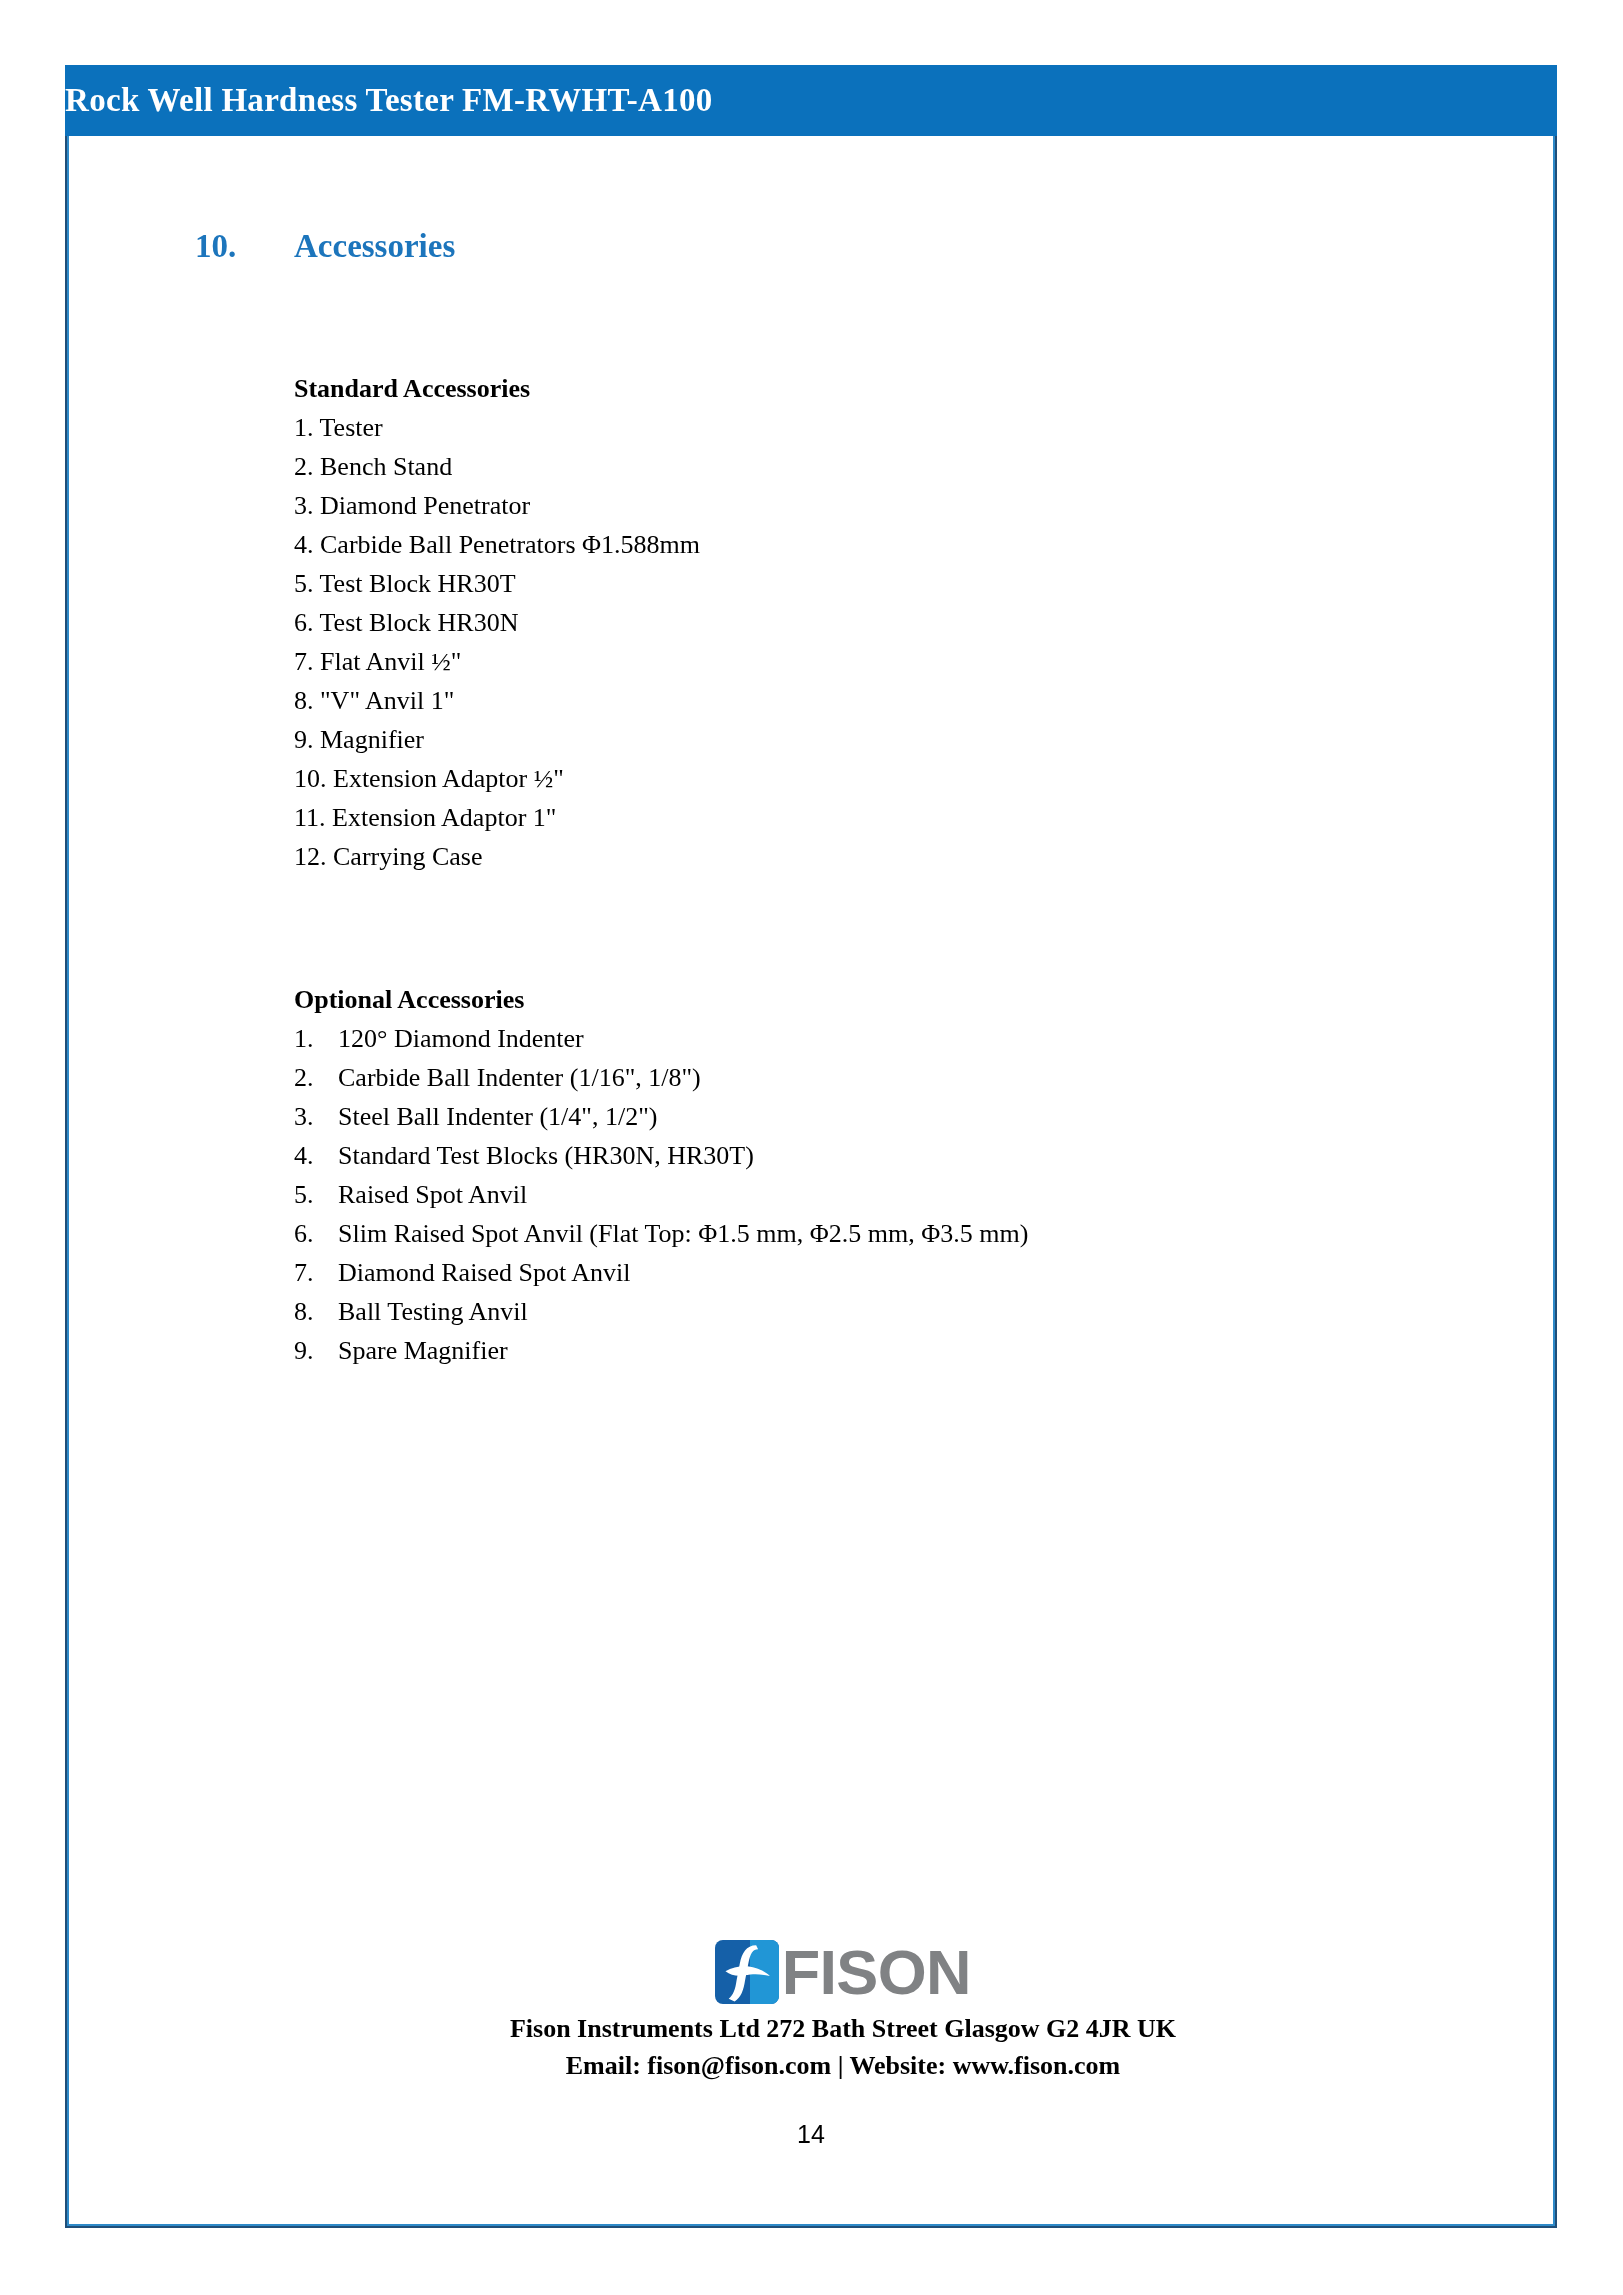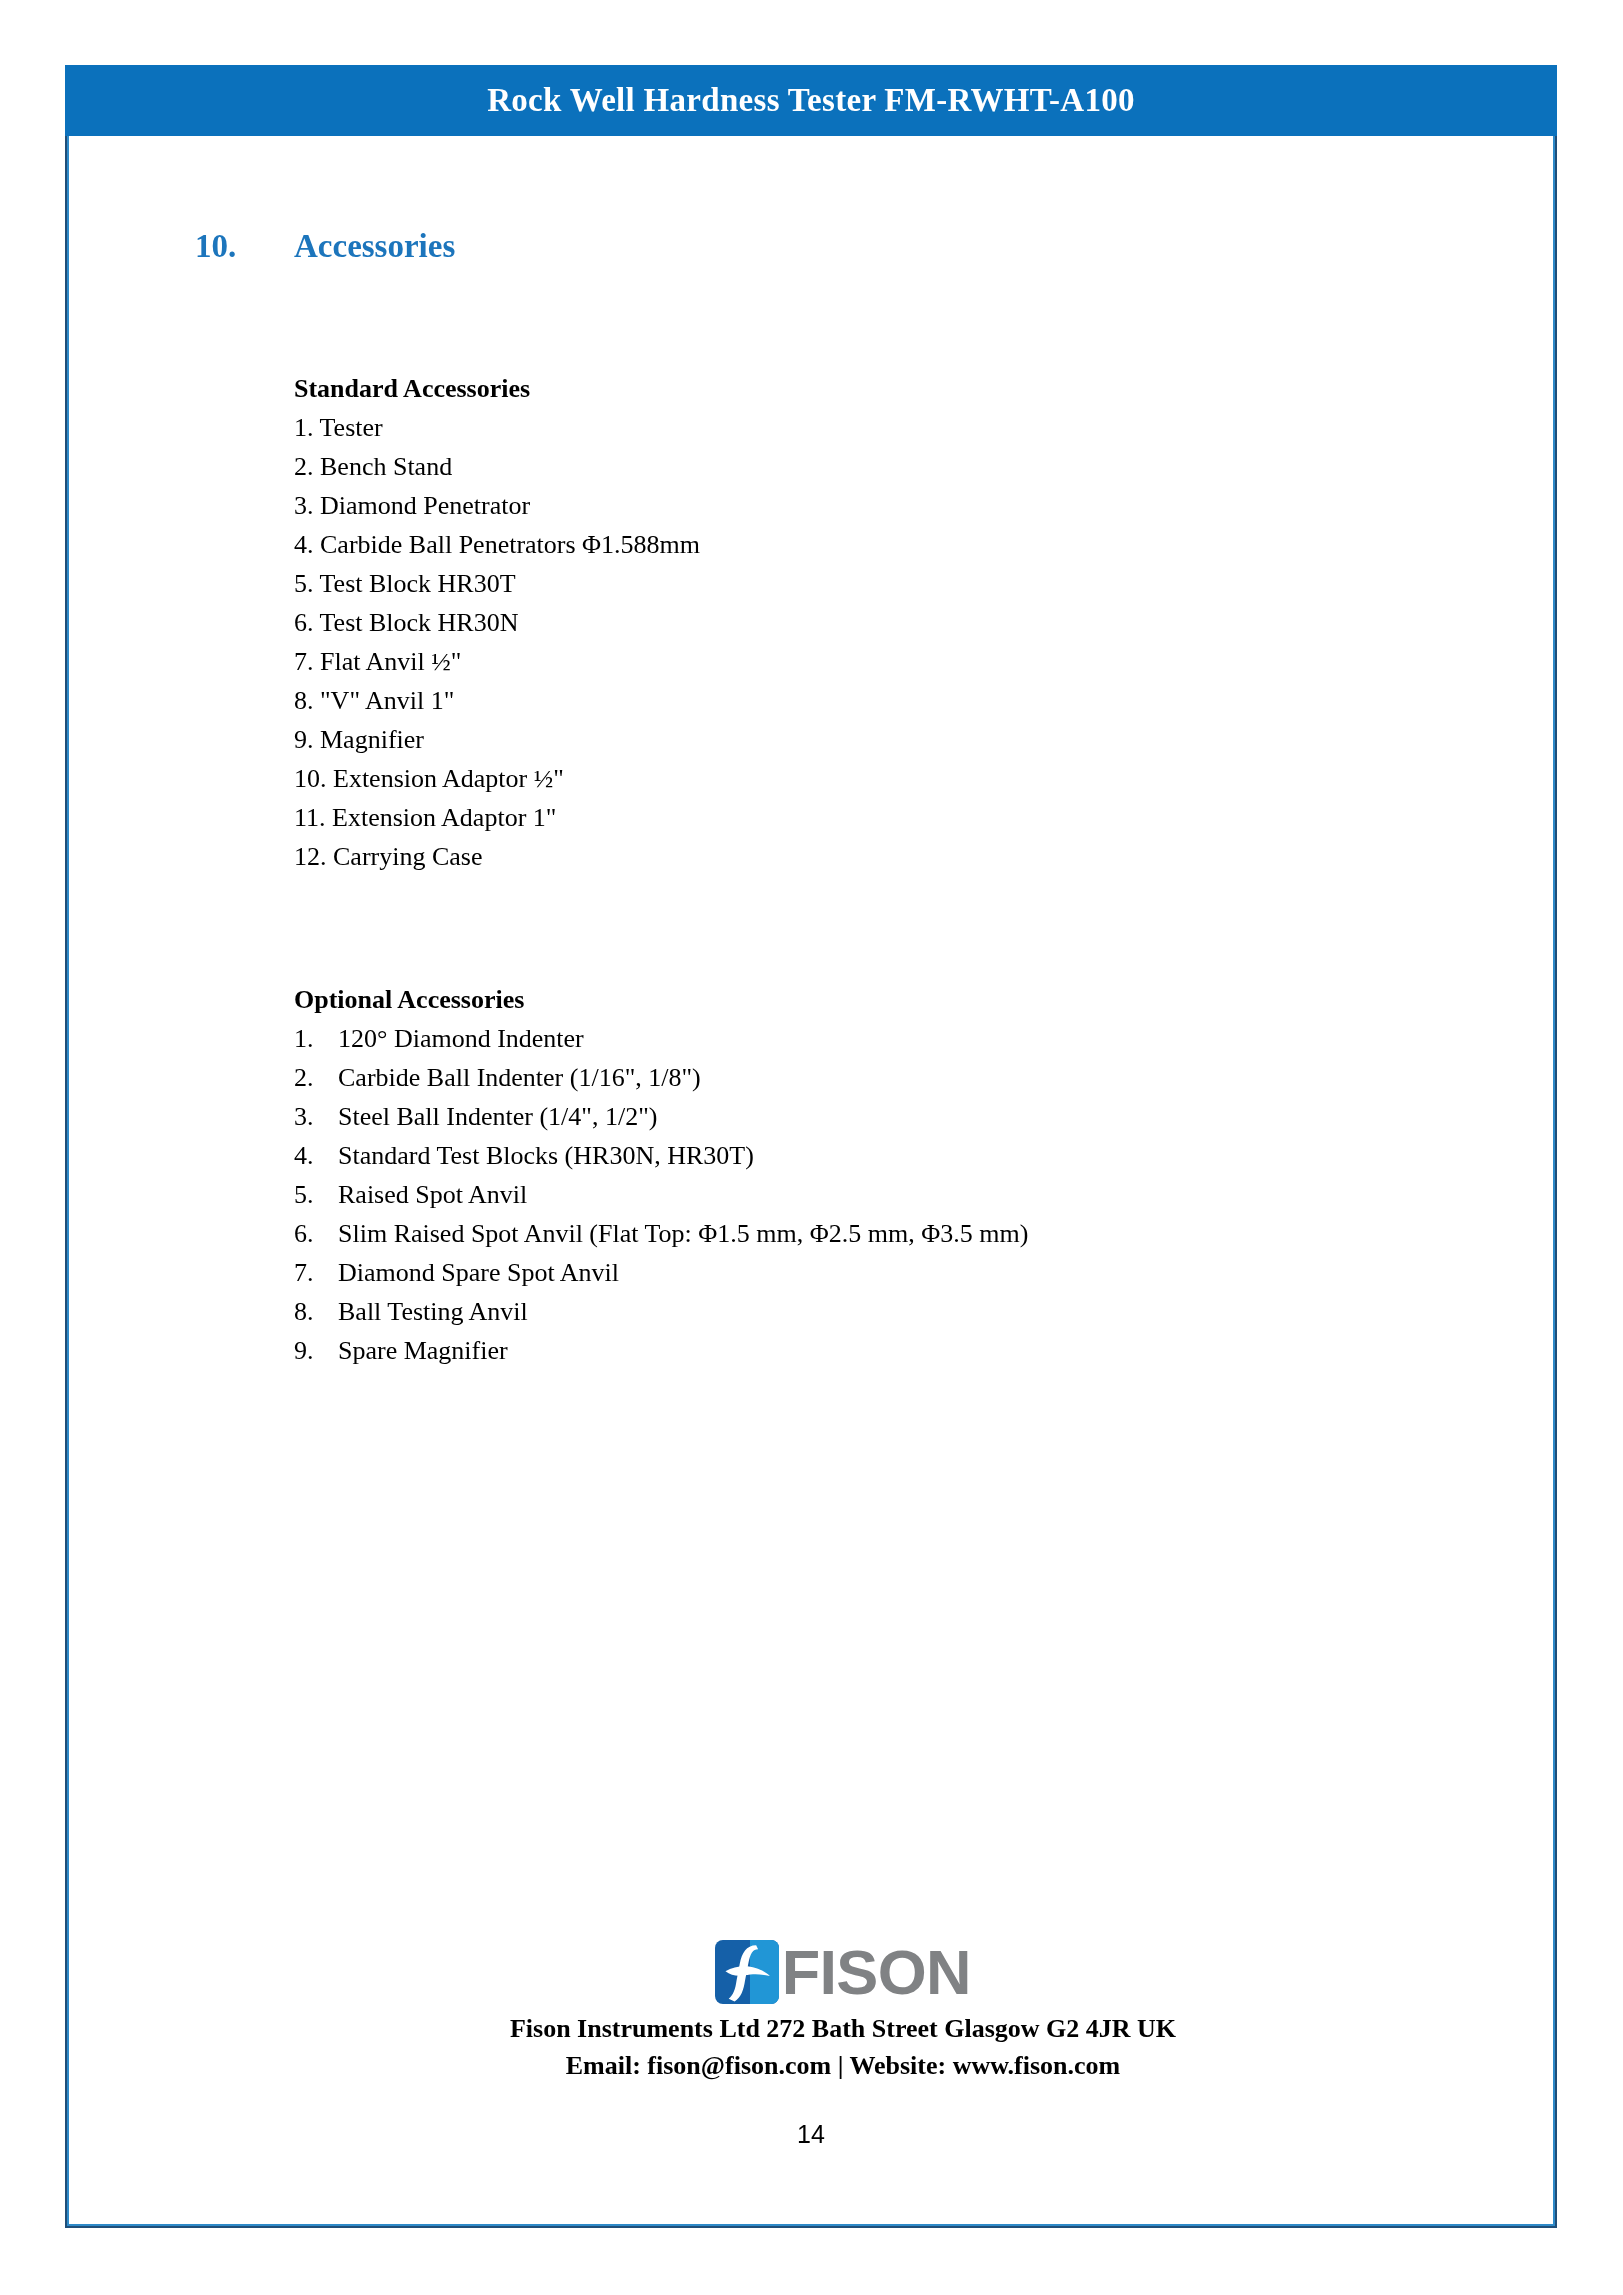--- a/index.html
+++ b/index.html
@@ -38,21 +38,21 @@
   #header-band {
     position: absolute;
     left: 65px;
     top: 65px;
     width: 1492px;
     height: 71px;
     background: #0b71bc;
     box-sizing: border-box;
     display: flex;
     align-items: center;
-    justify-content: center;
+    justify-content: flex-start;
     z-index: 5;
   }
   #header-title {
     color: #ffffff;
     font-size: 33px;
     font-weight: bold;
     letter-spacing: 0.3px;
     white-space: nowrap;
     font-family: "Liberation Serif", "DejaVu Serif", serif;
   }
@@ -242,21 +242,21 @@
         <li>
           <span class="marker">5.</span>
           <span>Raised Spot Anvil</span>
         </li>
         <li>
           <span class="marker">6.</span>
           <span>Slim Raised Spot Anvil (Flat Top: Φ1.5 mm, Φ2.5 mm, Φ3.5 mm)</span>
         </li>
         <li>
           <span class="marker">7.</span>
-          <span>Diamond Spare Spot Anvil</span>
+          <span>Diamond Raised Spot Anvil</span>
         </li>
         <li>
           <span class="marker">8.</span>
           <span>Ball Testing Anvil</span>
         </li>
         <li>
           <span class="marker">9.</span>
           <span>Spare Magnifier</span>
         </li>
       </ul>

